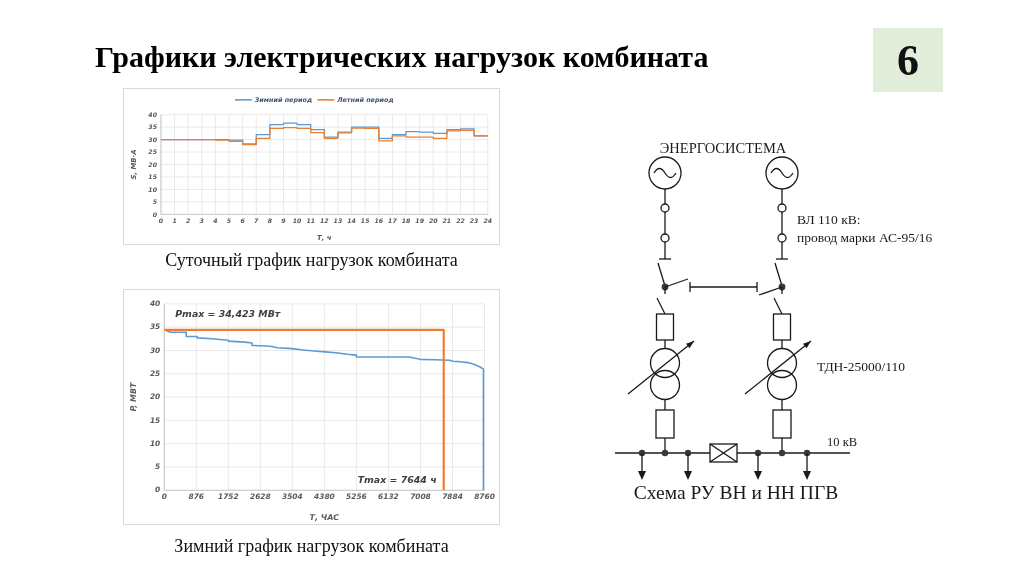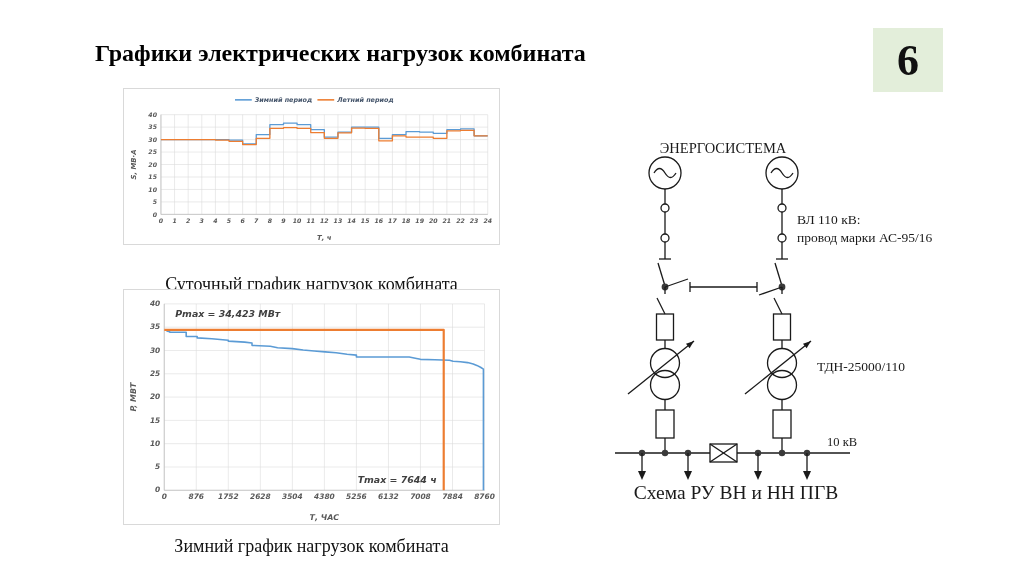--- a/index.html
+++ b/index.html
@@ -1,27 +1,27 @@
 <!DOCTYPE html>
 <html><head>
 <meta charset="utf-8">
 <style>
   html,body{margin:0;padding:0;background:#fff;}
   .slide{position:relative;width:1024px;height:574px;background:#ffffff;overflow:hidden;
          font-family:"Liberation Serif",serif;}
-  .title{position:absolute;left:95px;top:40px;font-weight:bold;font-size:24px;color:#000;margin:0;}
+  .title{position:absolute;left:95px;top:40px;font-weight:bold;font-size:30px;color:#000;margin:0;}
   .pagenum{position:absolute;left:873px;top:28px;width:70px;height:64px;background:#e3eeda;
            display:flex;align-items:center;justify-content:center;
            font-weight:bold;font-size:44px;color:#111;}
   .panel{position:absolute;background:#fff;border:1px solid #d9d9d9;box-sizing:border-box;}
   .p1{left:123px;top:88px;width:377px;height:157px;}
   .p2{left:123px;top:289px;width:377px;height:236px;}
   .panel svg{width:100%;height:100%;display:block;}
   .cap{position:absolute;width:377px;text-align:center;font-size:18px;color:#111;}
-  .cap1{left:123px;top:250px;margin-top:24px;}
+  .cap1{left:123px;top:250px;}
   .cap2{left:123px;top:536px;}
   .circuit{position:absolute;left:590px;top:135px;width:360px;height:375px;}
   
   .tick{font-family:"DejaVu Sans",sans-serif;font-style:italic;font-weight:bold;fill:#595959;}
   .axt{font-family:"DejaVu Sans",sans-serif;font-style:italic;font-weight:bold;fill:#595959;}
   .leg{font-family:"DejaVu Sans",sans-serif;font-style:italic;font-weight:bold;fill:#44546a;}
   .ann{font-family:"DejaVu Sans",sans-serif;font-style:italic;font-weight:bold;fill:#404040;}
   
   .circuit line,.circuit path,.circuit circle,.circuit rect{stroke:#1a1a1a;fill:none;stroke-width:1.3;}
   .circuit rect.box{fill:#fff;}

